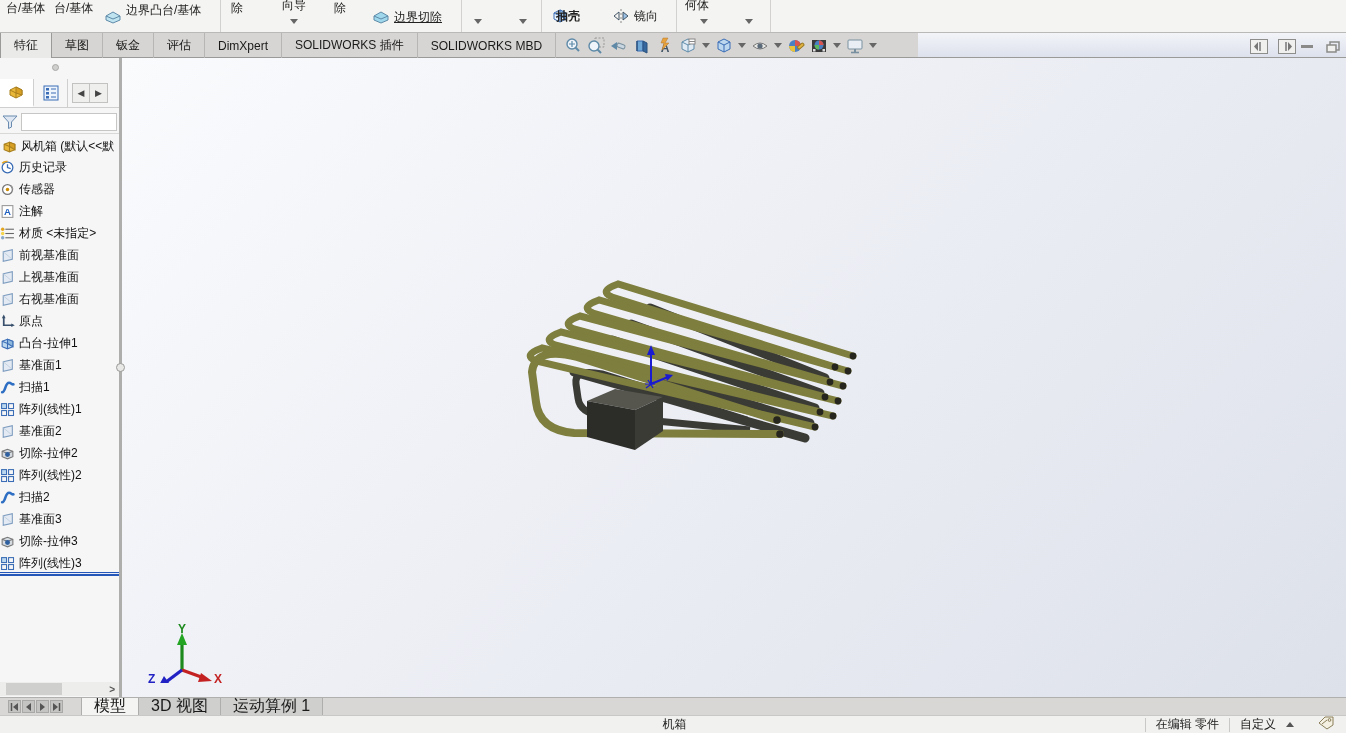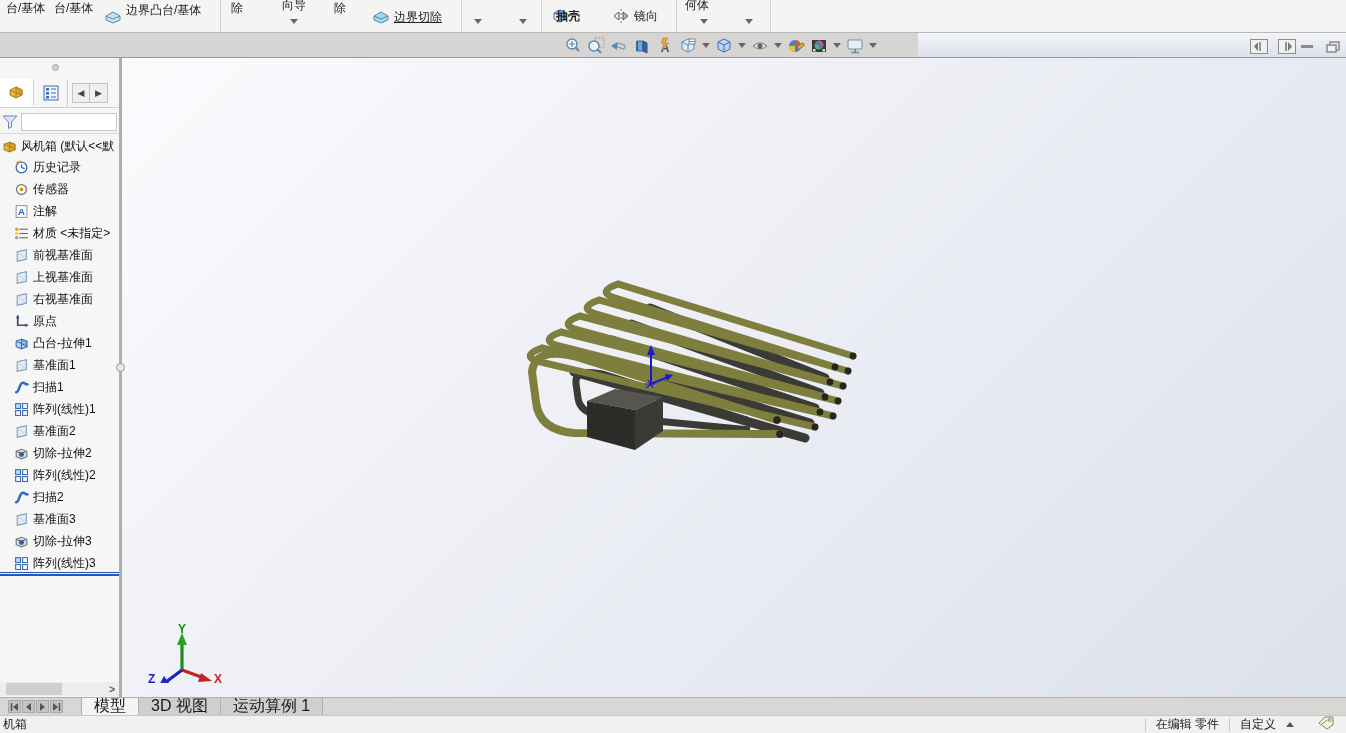--- a/index.html
+++ b/index.html
@@ -46,21 +46,21 @@
   .ptab.active{background:#fff;border-bottom:2px solid #fff;}
   #ptab-arrows{margin-left:4px;display:flex;border:1px solid #c2c2c0;background:#efefed;}
   #ptab-arrows .arr{width:17px;height:18px;display:flex;align-items:center;justify-content:center;font-size:9px;color:#444;border-right:1px solid #c2c2c0;}
   #ptab-arrows .arr:last-child{border-right:none;}
   #filter-row{position:absolute;left:0;top:52px;width:119px;height:24px;border-bottom:1px solid #d8d8d6;display:flex;align-items:center;padding:0 2px;}
   #filter-row input{flex:1;height:18px;border:1px solid #c6c6c4;background:#fff;margin-left:3px;font-size:11px;min-width:0;}
   #tree{position:absolute;left:0;top:78px;width:132px;}
   .tree-row{height:22px;display:flex;align-items:center;white-space:nowrap;overflow:hidden;}
   .tree-row .ticon{flex:0 0 16px;height:14px;margin-right:3px;display:flex;align-items:center;}
   .tree-row.root{padding-left:2px;height:20px;}
-  .tree-row.child{padding-left:14px;}
+  .tree-row.child{}
   .tree-row .tlabel{font-size:12px;color:#111;}
   #rollback{position:absolute;left:0;top:514px;width:119px;height:4px;background:linear-gradient(to bottom,var(--rollback) 0,var(--rollback) 1px,#e8edf8 1px,#e8edf8 2px,var(--rollback) 2px,var(--rollback) 4px);}
   #tree-hscroll{position:absolute;left:0;bottom:1px;width:119px;height:14px;background:#ededeb;display:flex;align-items:center;}
   #tree-hscroll .thumb{margin-left:6px;width:56px;height:12px;background:#cfcfcd;}
   #tree-hscroll .endarr{position:absolute;right:4px;font-size:10px;color:#555;font-weight:bold;}
   
   #panel-divider{position:absolute;left:119px;top:0;width:3px;height:639px;background:#aeaeac;}
   #splitter-dot{position:absolute;left:116px;top:305px;width:9px;height:9px;border-radius:50%;background:#e8e8e6;border:1px solid #9a9a98;z-index:5;}
 
   
@@ -71,21 +71,21 @@
 
   
   #doc-tabrow{position:absolute;left:0;top:697px;width:1346px;height:18px;background:#d8d7d5;border-top:1px solid #b0b0ae;display:flex;align-items:stretch;}
   #doc-nav{display:flex;align-items:center;margin-left:8px;gap:1px;}
   #doc-nav .nbtn{width:13px;height:13px;background:#c4c4c2;border:1px solid #a8a8a6;display:flex;align-items:center;justify-content:center;}
   #doc-tabs{display:flex;margin-left:18px;}
   .doc-tab{padding:0 12px;display:flex;align-items:center;font-size:16px;color:#1a1a1a;border-right:1px solid #aeaeac;background:#cfcfcd;}
   .doc-tab.active{background:#f4f4f2;border-left:1px solid #aeaeac;}
 
   
-  #statusbar{position:absolute;left:0;top:715px;width:1346px;height:18px;background:#f1f1ef;border-top:1px solid #c8c8c6;display:flex;align-items:center;font-size:12px;color:#222;}
+  #statusbar{position:absolute;left:0;top:715px;width:1346px;height:18px;background:#f1f1ef;border-top:1px solid #c8c8c6;display:flex;align-items:center;font-size:12px;color:#222;justify-content:center;}
   #status-left{margin-left:3px;}
   #status-right{position:absolute;right:0;display:flex;align-items:center;height:100%;}
   .sb-div{width:1px;height:14px;background:#c8c8c6;margin:0 10px;}
   #status-custom{display:flex;align-items:center;gap:10px;}
   .caret-up{display:inline-block;width:0;height:0;border-left:4px solid transparent;border-right:4px solid transparent;border-bottom:5px solid #555;}
   #status-tag{margin:0 12px 0 24px;}
 </style>
 </head>
 <body>
 
@@ -138,20 +138,29 @@
   <div class="divider" style="left:676px;"></div>
 
   <span class="rlabel" style="left:685px;top:-3px;">何体</span>
   <span class="rcaret caret" style="left:700px;top:19px;"></span>
   <span class="rcaret caret" style="left:745px;top:19px;"></span>
   <div class="divider" style="left:770px;"></div>
 </div>
 
 <div id="tabrow">
   <div id="tabrow-right"></div>
+  <div id="command-tabs">
+      <div class="cmd-tab active">特征</div>
+      <div class="cmd-tab">草图</div>
+      <div class="cmd-tab">钣金</div>
+      <div class="cmd-tab">评估</div>
+      <div class="cmd-tab">DimXpert</div>
+      <div class="cmd-tab">SOLIDWORKS 插件</div>
+      <div class="cmd-tab">SOLIDWORKS MBD</div>
+    </div>
 
   <div id="headsup">
     <span class="hicon">
       <svg width="18" height="18" viewBox="0 0 18 18">
           <circle cx="8" cy="7" r="5" fill="#eef4f9" stroke="#5e8aa8" stroke-width="1.4"></circle>
           <line x1="11.5" y1="10.5" x2="15" y2="14" stroke="#5e8aa8" stroke-width="2"></line>
           <path d="M8 4v6M5 7h6" stroke="#5e8aa8" stroke-width="1.2"></path>
         </svg>
     </span>
     <span class="hicon">

